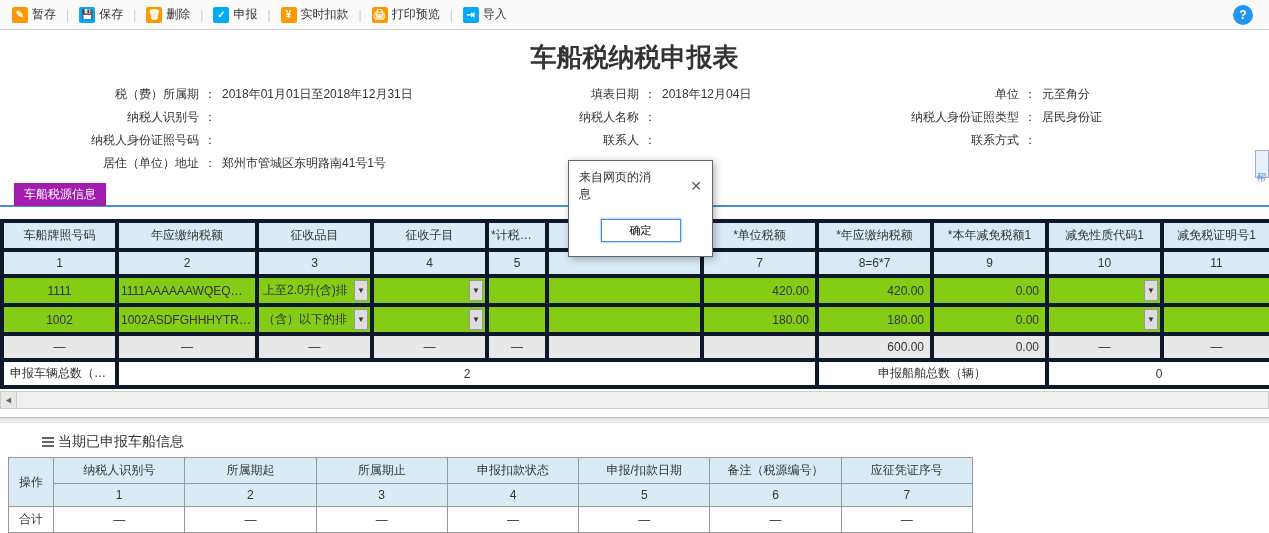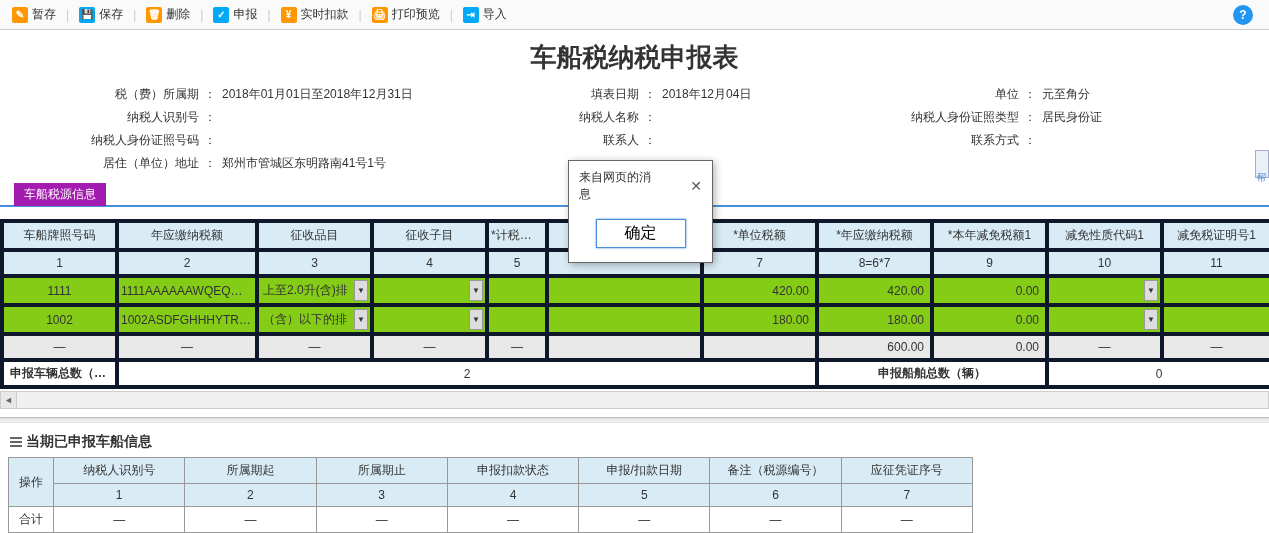--- a/index.html
+++ b/index.html
@@ -33,46 +33,46 @@
     .data-table th, .data-table td { border: 4px solid #0f172a; text-align: center; padding: 4px 2px; font-size: 12px; overflow: hidden; white-space: nowrap; text-overflow: ellipsis; }
     .data-table th { background: #d9ecf6; font-weight: normal; }
     .data-table .idx-row td { background: #d9ecf6; }
     .data-table .data-row td { background: #84cc16; }
     .data-table .sum-row td { background: #e8e8e8; }
     .num-cell { text-align: right !important; padding-right: 6px !important; }
     .dd-cell { position: relative; text-align: left !important; padding-left: 4px !important; padding-right: 18px !important; }
     .dd-btn { position: absolute; right: 2px; top: 2px; bottom: 2px; width: 14px; background: #ddd; border: 1px solid #999; display: flex; align-items: center; justify-content: center; cursor: pointer; font-size: 8px; }
     
     .footer-row td { background: #fff; padding: 3px 6px; }
-    .footer-label { text-align: center; font-weight: bold; }
+    .footer-label { text-align: center; }
     .footer-val { text-align: left; }
     
     .scroll-bar { height: 18px; background: #f0f0f0; border: 1px solid #ccc; margin-top: 2px; position: relative; }
     .scroll-left { position: absolute; left: 0; top: 0; bottom: 0; width: 16px; display: flex; align-items: center; justify-content: center; font-size: 9px; color: #666; border-right: 1px solid #ccc; background: #e8e8e8;}
     
     .section-divider { height: 6px; background: linear-gradient(#e0e0e0, #f5f5f5); margin: 8px 0 4px; border-top: 1px solid #bbb; border-bottom: 1px solid #ddd;}
     
-    .section-head2 { padding: 6px 10px; font-size: 14px; font-weight: bold; display: flex; align-items: center; gap: 4px; }
+    .section-head2 { padding: 6px 10px; font-size: 14px; font-weight: normal; display: flex; align-items: center; gap: 4px; margin-left: 32px; }
     .burger { display: inline-block; width: 12px; height: 10px; border-top: 2px solid #666; border-bottom: 2px solid #666; position: relative; }
     .burger::before { content: ""; position: absolute; left: 0; right: 0; top: 2px; border-top: 2px solid #666; }
     
     .table2-wrap { padding: 0 8px 8px; }
     .table2 { width: 965px; }
     .table2 th, .table2 td { border: 1px solid #999; text-align: center; padding: 4px 2px; font-size: 12px; }
     .table2 th { background: #d9ecf6; font-weight: normal; }
     .table2 .idx-row td { background: #d9ecf6; }
     .table2 .col-op { width: 45px; }
     
     .modal { position: absolute; left: 568px; top: 160px; width: 145px; background: #fff; border: 1px solid #666; box-shadow: 2px 2px 8px rgba(0,0,0,0.3); z-index: 100; }
     .modal-head { display: flex; justify-content: space-between; align-items: center; padding: 8px 10px; font-size: 12px; gap: 37px; }
     .modal-close { cursor: pointer; font-size: 14px; color: #555; }
     .modal-body { display: flex; align-items: center; justify-content: center; gap: 10px; padding: 18px 10px 12px; }
     .warn-icon { width: 28px; height: 28px; }
     .modal-foot { display: flex; justify-content: center; padding: 8px 0 14px; }
-    .modal-btn { padding: 3px 28px; background: #fff; border: 1px solid #4a90d9; cursor: pointer; font-size: 16px; box-shadow: 0 0 2px #4a90d9; }
+    .modal-btn { padding: 3px 28px; background: #fff; border: 1px solid #4a90d9; cursor: pointer; font-size: 11px; box-shadow: 0 0 2px #4a90d9; }
     
     .side-tab { position: absolute; right: 0; top: 150px; width: 14px; height: 28px; background: #e8f0f8; border: 1px solid #aac; color: #4a90d9; font-size: 10px; writing-mode: vertical-rl; text-align: center; cursor: pointer; }
   </style>
 </head>
 <body>
 
 <div class="toolbar">
   <div class="toolbar-left">
     <span class="toolbar-btn">
         <span class="tb-icon ic-orange">✎</span>

